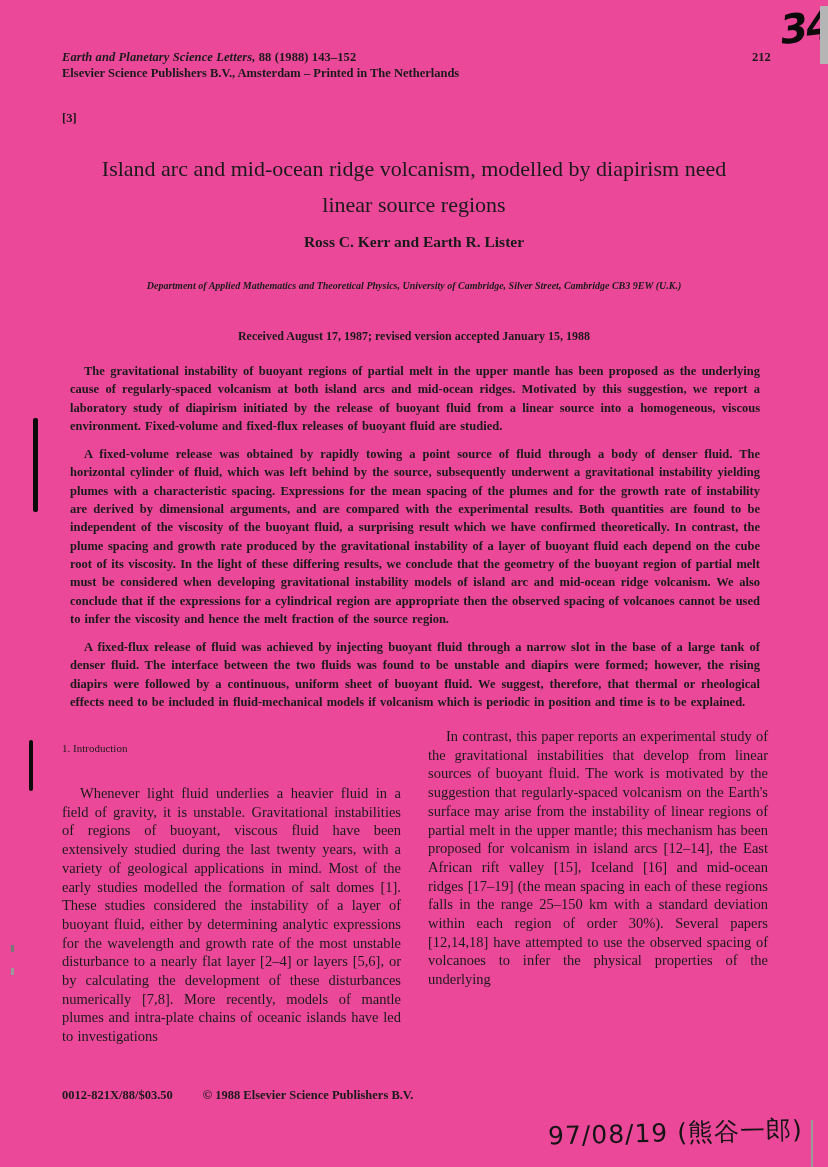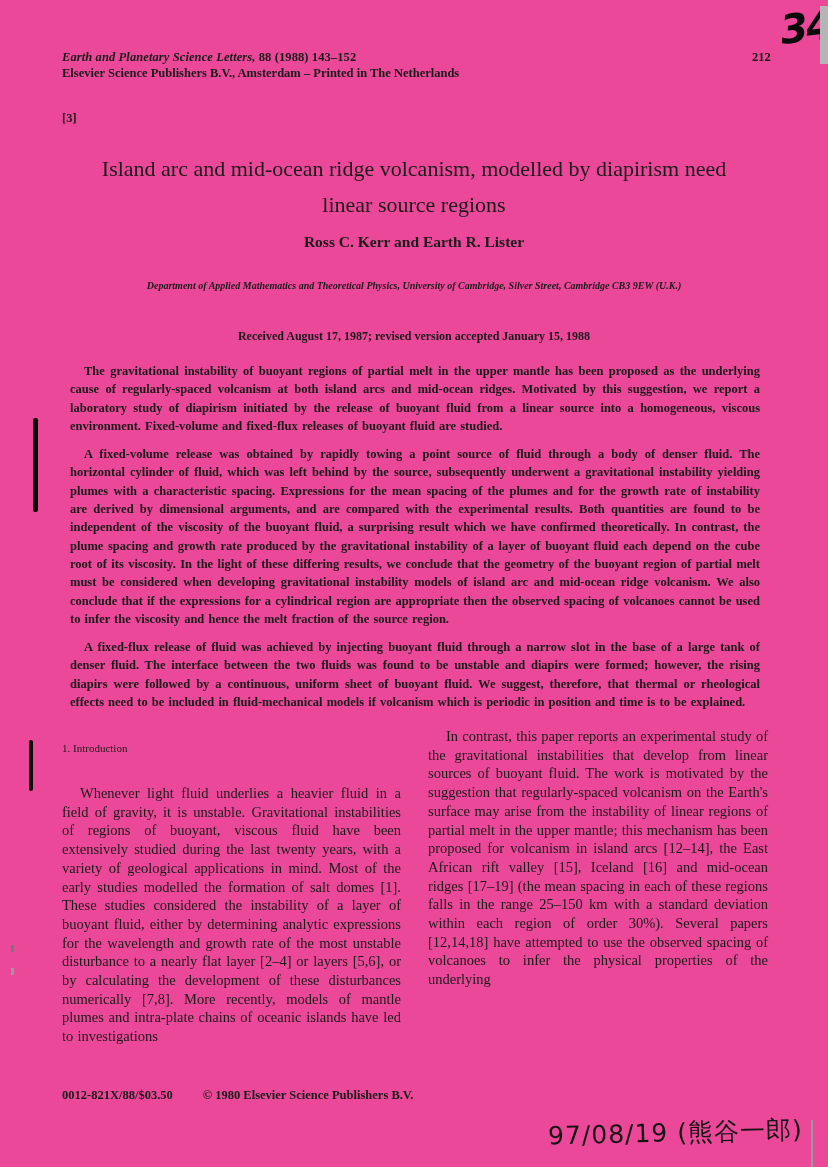--- a/index.html
+++ b/index.html
@@ -126,21 +126,21 @@
 
   <div class="col col-left">
     <p>Whenever light fluid underlies a heavier fluid in a field of gravity, it is unstable. Gravitational instabilities of regions of buoyant, viscous fluid have been extensively studied during the last twenty years, with a variety of geological applications in mind. Most of the early studies modelled the formation of salt domes [1]. These studies considered the instability of a layer of buoyant fluid, either by determining analytic expressions for the wavelength and growth rate of the most unstable disturbance to a nearly flat layer [2–4] or layers [5,6], or by calculating the development of these disturbances numerically [7,8]. More recently, models of mantle plumes and intra-plate chains of oceanic islands have led to investigations</p>
   </div>
 
   <div class="col col-right">
     <p>In contrast, this paper reports an experimental study of the gravitational instabilities that develop from linear sources of buoyant fluid. The work is motivated by the suggestion that regularly-spaced volcanism on the Earth's surface may arise from the instability of linear regions of partial melt in the upper mantle; this mechanism has been proposed for volcanism in island arcs [12–14], the East African rift valley [15], Iceland [16] and mid-ocean ridges [17–19] (the mean spacing in each of these regions falls in the range 25–150 km with a standard deviation within each region of order 30%). Several papers [12,14,18] have attempted to use the observed spacing of volcanoes to infer the physical properties of the underlying</p>
   </div>
 
   <div class="footer">
-    <span>0012-821X/88/$03.50</span><span class="copyright">© 1980 Elsevier Science Publishers B.V.</span>
+    <span>0012-821X/88/$03.50</span><span class="copyright">© 1988 Elsevier Science Publishers B.V.</span>
   </div>
 
   <div class="artifact bar1"></div>
   <div class="artifact bar2"></div>
   <div class="artifact tick1"></div>
   <div class="artifact tick2"></div>
   <div class="artifact edge-shadow"></div>
   <div class="artifact edge-line"></div>
 
 </div>

